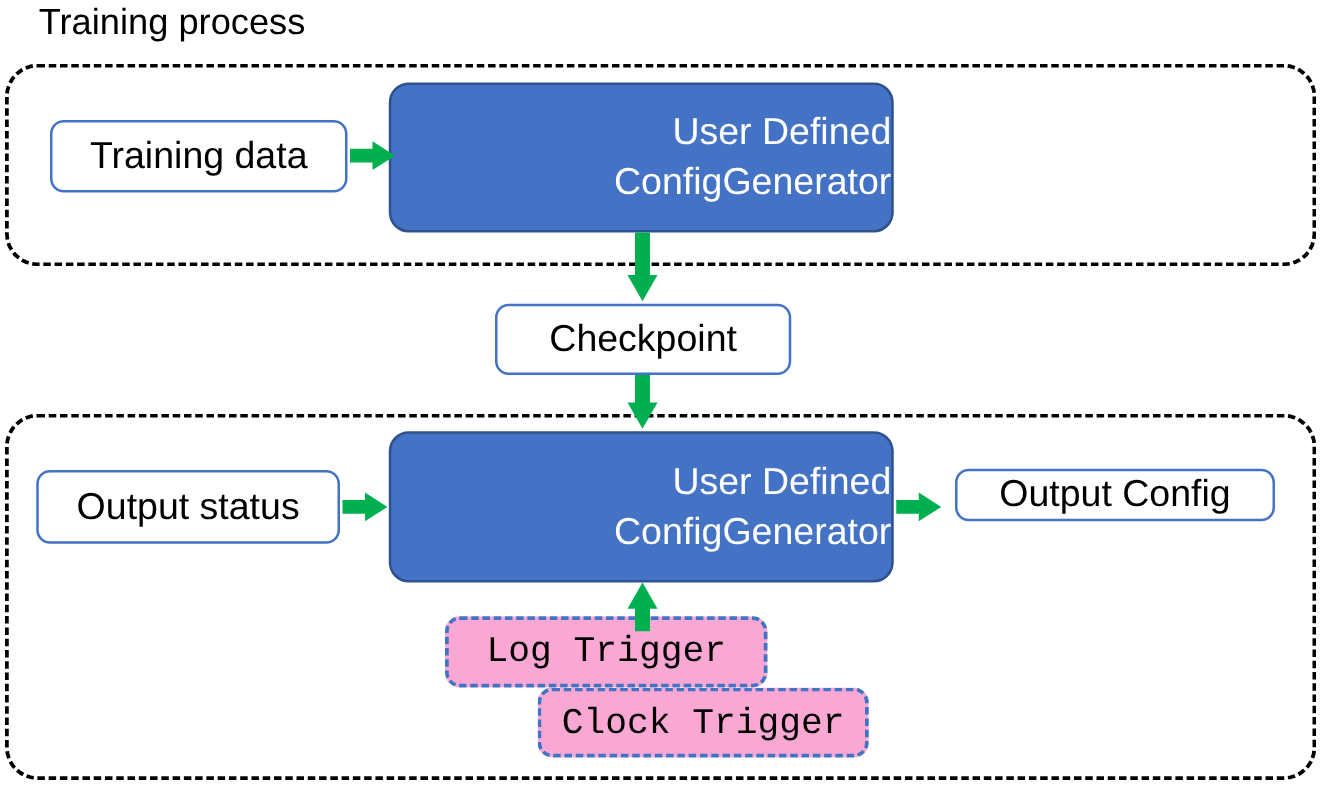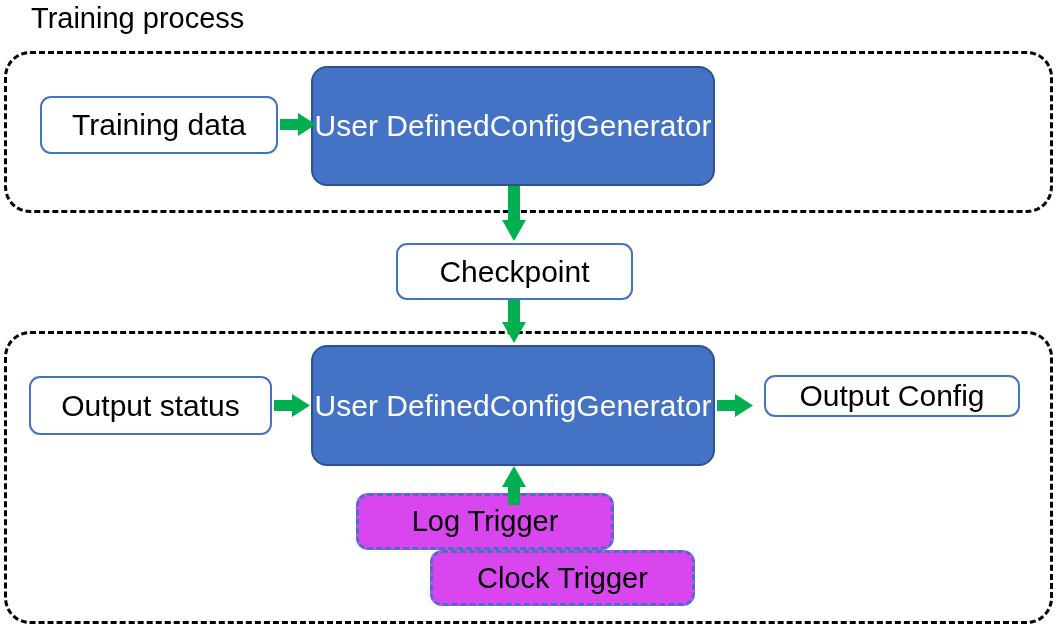--- a/index.html
+++ b/index.html
@@ -60,46 +60,46 @@
   #box-output-config  { left: 764px; top: 375px; width: 256px; height: 42px; }
 
   
   .blue-box {
     position: absolute;
     box-sizing: border-box;
     background: #4472C4;
     border: 2px solid #2F528F;
     border-radius: 16px;
     display: flex;
-    flex-direction: row;
-    align-items: center;
+    flex-direction: column;
+    align-items: flex-end;
     justify-content: center;
     color: #ffffff;
     font-size: 30px;
     line-height: 1.32;
     white-space: nowrap;
     font-family: "Liberation Sans", sans-serif;
   }
   #box-train-generator { left: 311px; top: 66px;  width: 404px; height: 120px; }
   #box-infer-generator { left: 311px; top: 345px; width: 404px; height: 121px; }
 
   
   .trigger-box {
     position: absolute;
     box-sizing: border-box;
     border: 3px dashed #4472C4;
     border-radius: 12px;
-    background: #d946ef;
+    background: #f9a8d4;
     display: flex;
     align-items: center;
     justify-content: center;
     font-size: 29px;
     color: #000000;
     white-space: nowrap;
-    font-family: Liberation Sans, sans-serif;
+    font-family: Liberation Mono, monospace;
   }
   #box-log-trigger   { left: 356px; top: 493px; width: 258px; height: 57px; z-index: 3; }
   #box-clock-trigger { left: 430px; top: 550px; width: 265px; height: 56px; z-index: 4; }
 
   
   #arrow-layer {
     position: absolute;
     left: 0; top: 0;
     width: 1057px; height: 631px;
     pointer-events: none;

